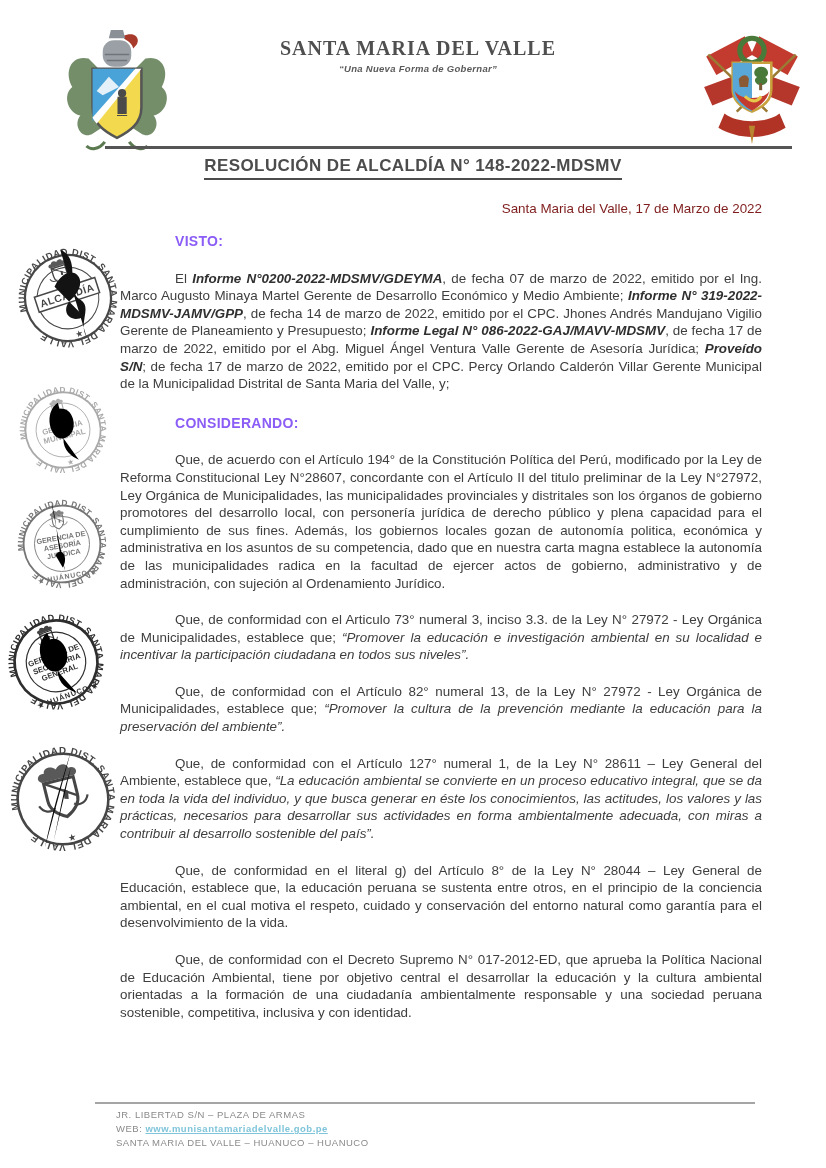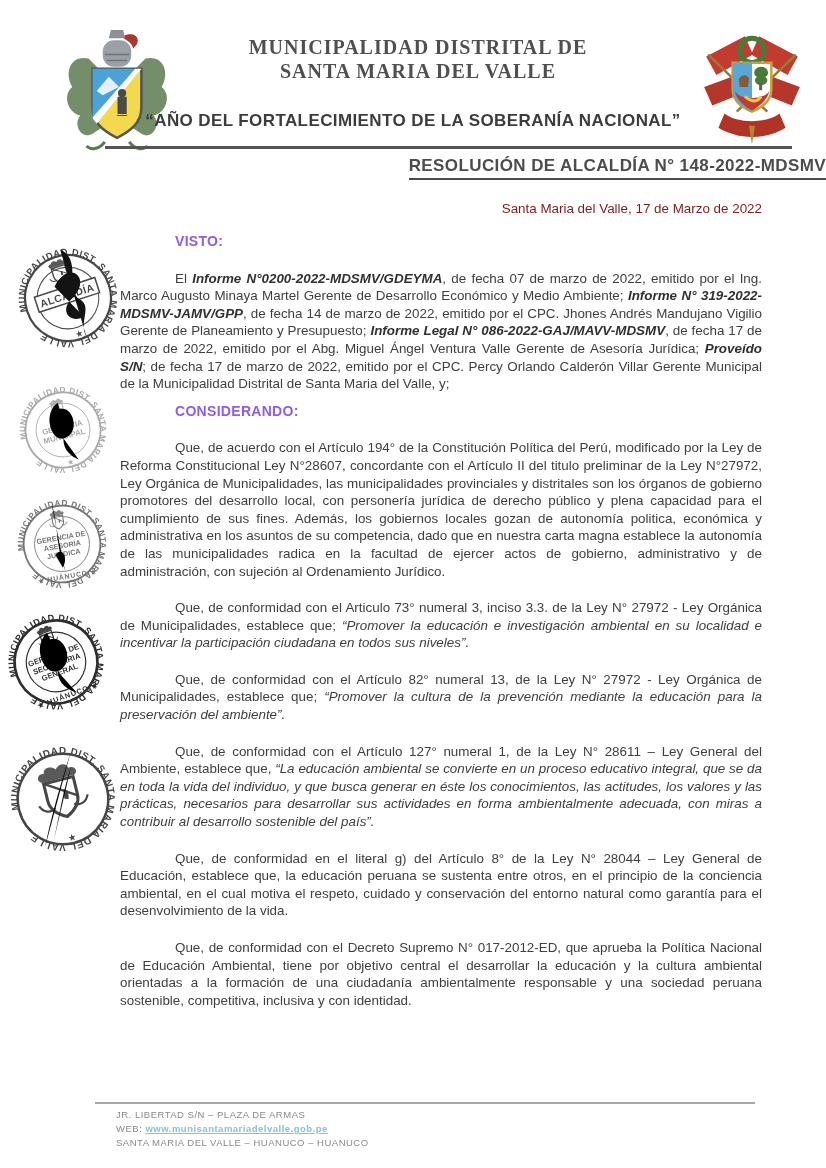--- a/index.html
+++ b/index.html
@@ -12,28 +12,28 @@
   
   .crest-left { position:absolute; left:58px; top:26px; width:118px; height:148px; }
   .emblem-right { position:absolute; left:696px; top:24px; width:112px; height:122px; }
   .header-center { position:absolute; left:188px; top:36px; width:460px; text-align:center; color:#4f4f4f; }
   .org1 { font-family:"Liberation Serif", serif; font-weight:bold; font-size:20px; letter-spacing:1px; }
   .org2 { font-family:"Liberation Serif", serif; font-weight:bold; font-size:20px; letter-spacing:1px; margin-top:1px; }
   .tagline { font-size:9.5px; font-weight:bold; font-style:italic; color:#5a5a5a; margin-top:3px; letter-spacing:.3px; }
   .year-slogan { position:absolute; left:0; top:111px; width:826px; text-align:center;
     font-weight:bold; font-size:17px; letter-spacing:.4px; color:#3c3c3c; }
   .head-rule { position:absolute; left:105px; top:146px; width:687px; height:3px; background:#555; }
-  .res-title-wrap { position:absolute; left:0; top:156px; width:826px; text-align:right; }
+  .res-title-wrap { position:absolute; left:0; top:156px; width:826px; text-align:center; }
   .res-title { display:inline-block; font-weight:bold; font-size:17px; letter-spacing:.4px; color:#4c4c4c;
     border-bottom:2.5px solid #4c4c4c; padding-bottom:2px; }
   .dateline { position:absolute; left:120px; top:201px; width:642px; text-align:right; font-size:13.4px; color:#7f1d1d; }
   
   .doc { position:absolute; left:120px; top:233px; width:642px; font-size:13.4px; line-height:17.6px; text-align:justify; }
   .doc-heading { font-size:14px; font-weight:bold; color:#8b5cf6; margin:0 0 0 55px; letter-spacing:.3px; }
-  .doc-heading.consider { margin-top:10px; }
+  .doc-heading.consider { margin-top:22px; }
   .doc p { margin:19px 0 0 0; text-indent:55px; }
   .b { font-weight:bold; color:#303030;font-style:italic; }
   .i { font-style:italic; }
   
   .footer-rule { position:absolute; left:95px; top:1102px; width:660px; height:1.5px; background:#a5a5a5; }
   .footer { position:absolute; left:116px; top:1108px; font-size:9.5px; line-height:13.8px; color:#8a8a8a; letter-spacing:.5px; }
   .footer a, .footer .web-url { color:#7fc4da; text-decoration:underline;font-weight:bold; }
   
   .stamp { position:absolute; }
   .stamp svg { width:100%; height:100%; overflow:visible; }
@@ -88,22 +88,22 @@
       <path d="M34,42 h42 L34,94 Z" fill="#4aa3d8"></path>
       <path d="M76,42 h6 l-44,54 c-2,-2 -3,-4 -4,-6 Z" fill="#ffffff"></path>
       <path d="M38,64 L50,50 L60,60 L44,68 Z" fill="#ffffff" opacity=".85"></path>
       <circle cx="63" cy="66" r="4" fill="#4a4a4a"></circle>
       <path d="M59,70 h8 v16 h-8 Z M58,88 h10" fill="#4a4a4a" stroke="#4a4a4a"></path>
       <path d="M46,114 c-6,8 -14,8 -18,4 M70,114 c6,8 14,8 18,4" stroke="#5c7a50" stroke-width="3" fill="none"></path>
     </svg>
   </div>
 
   <div class="header-center">
-    <div class="org1">MUNICIPALIDAD DISTRITAL DE</div>
     <div class="org2">SANTA MARIA DEL VALLE</div>
+    <div class="tagline">“Una Nueva Forma de Gobernar”</div>
   </div>
 
   <div class="emblem-right">
     <svg viewBox="0 0 110 120">
       <path d="M10,32 L48,12 L56,30 L20,50 Z" fill="#c23b2e"></path>
       <path d="M100,32 L62,12 L54,30 L90,50 Z" fill="#c23b2e"></path>
       <path d="M8,62 L40,50 L46,68 L16,80 Z" fill="#b5362a"></path>
       <path d="M102,62 L70,50 L64,68 L94,80 Z" fill="#b5362a"></path>
       <path d="M12,30 L70,86 M98,30 L40,86" stroke="#9a7a34" stroke-width="2.5"></path>
       <circle cx="55" cy="26" r="12" fill="none" stroke="#4a7a3a" stroke-width="5"></circle>
@@ -112,21 +112,20 @@
       <path d="M42,54 c3,-5 9,-5 10,0 l-1,8 h-8 Z" fill="#8a5a34"></path>
       <path d="M64,42 c7,0 9,8 4,10 c4,2 2,8 -4,8 c-6,0 -8,-6 -4,-8 c-5,-2 -3,-10 4,-10 Z" fill="#4a7a3a"></path>
       <rect x="62" y="58" width="3" height="7" fill="#7a5a34"></rect>
       <path d="M38,66 c6,9 28,9 34,0 c-2,9 -10,15 -17,19 c-7,-4 -15,-10 -17,-19 Z" fill="#c23b2e"></path>
       <path d="M48,71 c6,6 12,6 16,0" stroke="#e8c84a" stroke-width="3" fill="none"></path>
       <path d="M28,88 C40,98 70,98 82,88 L88,102 C68,114 42,114 22,102 Z" fill="#b03326"></path>
       <path d="M52,100 l3,18 3,-18 Z" fill="#b8862e"></path>
     </svg>
   </div>
 
-  <div class="year-slogan">“AÑO DEL FORTALECIMIENTO DE LA SOBERANÍA NACIONAL”</div>
   <div class="head-rule"></div>
 
   <div class="res-title-wrap">
     <span class="res-title">RESOLUCIÓN DE ALCALDÍA N° 148-2022-MDSMV</span>
   </div>
 
   <div class="dateline">Santa Maria del Valle, 17 de Marzo de 2022</div>
 
   <div class="doc">
     <h2 class="doc-heading">VISTO:</h2>

